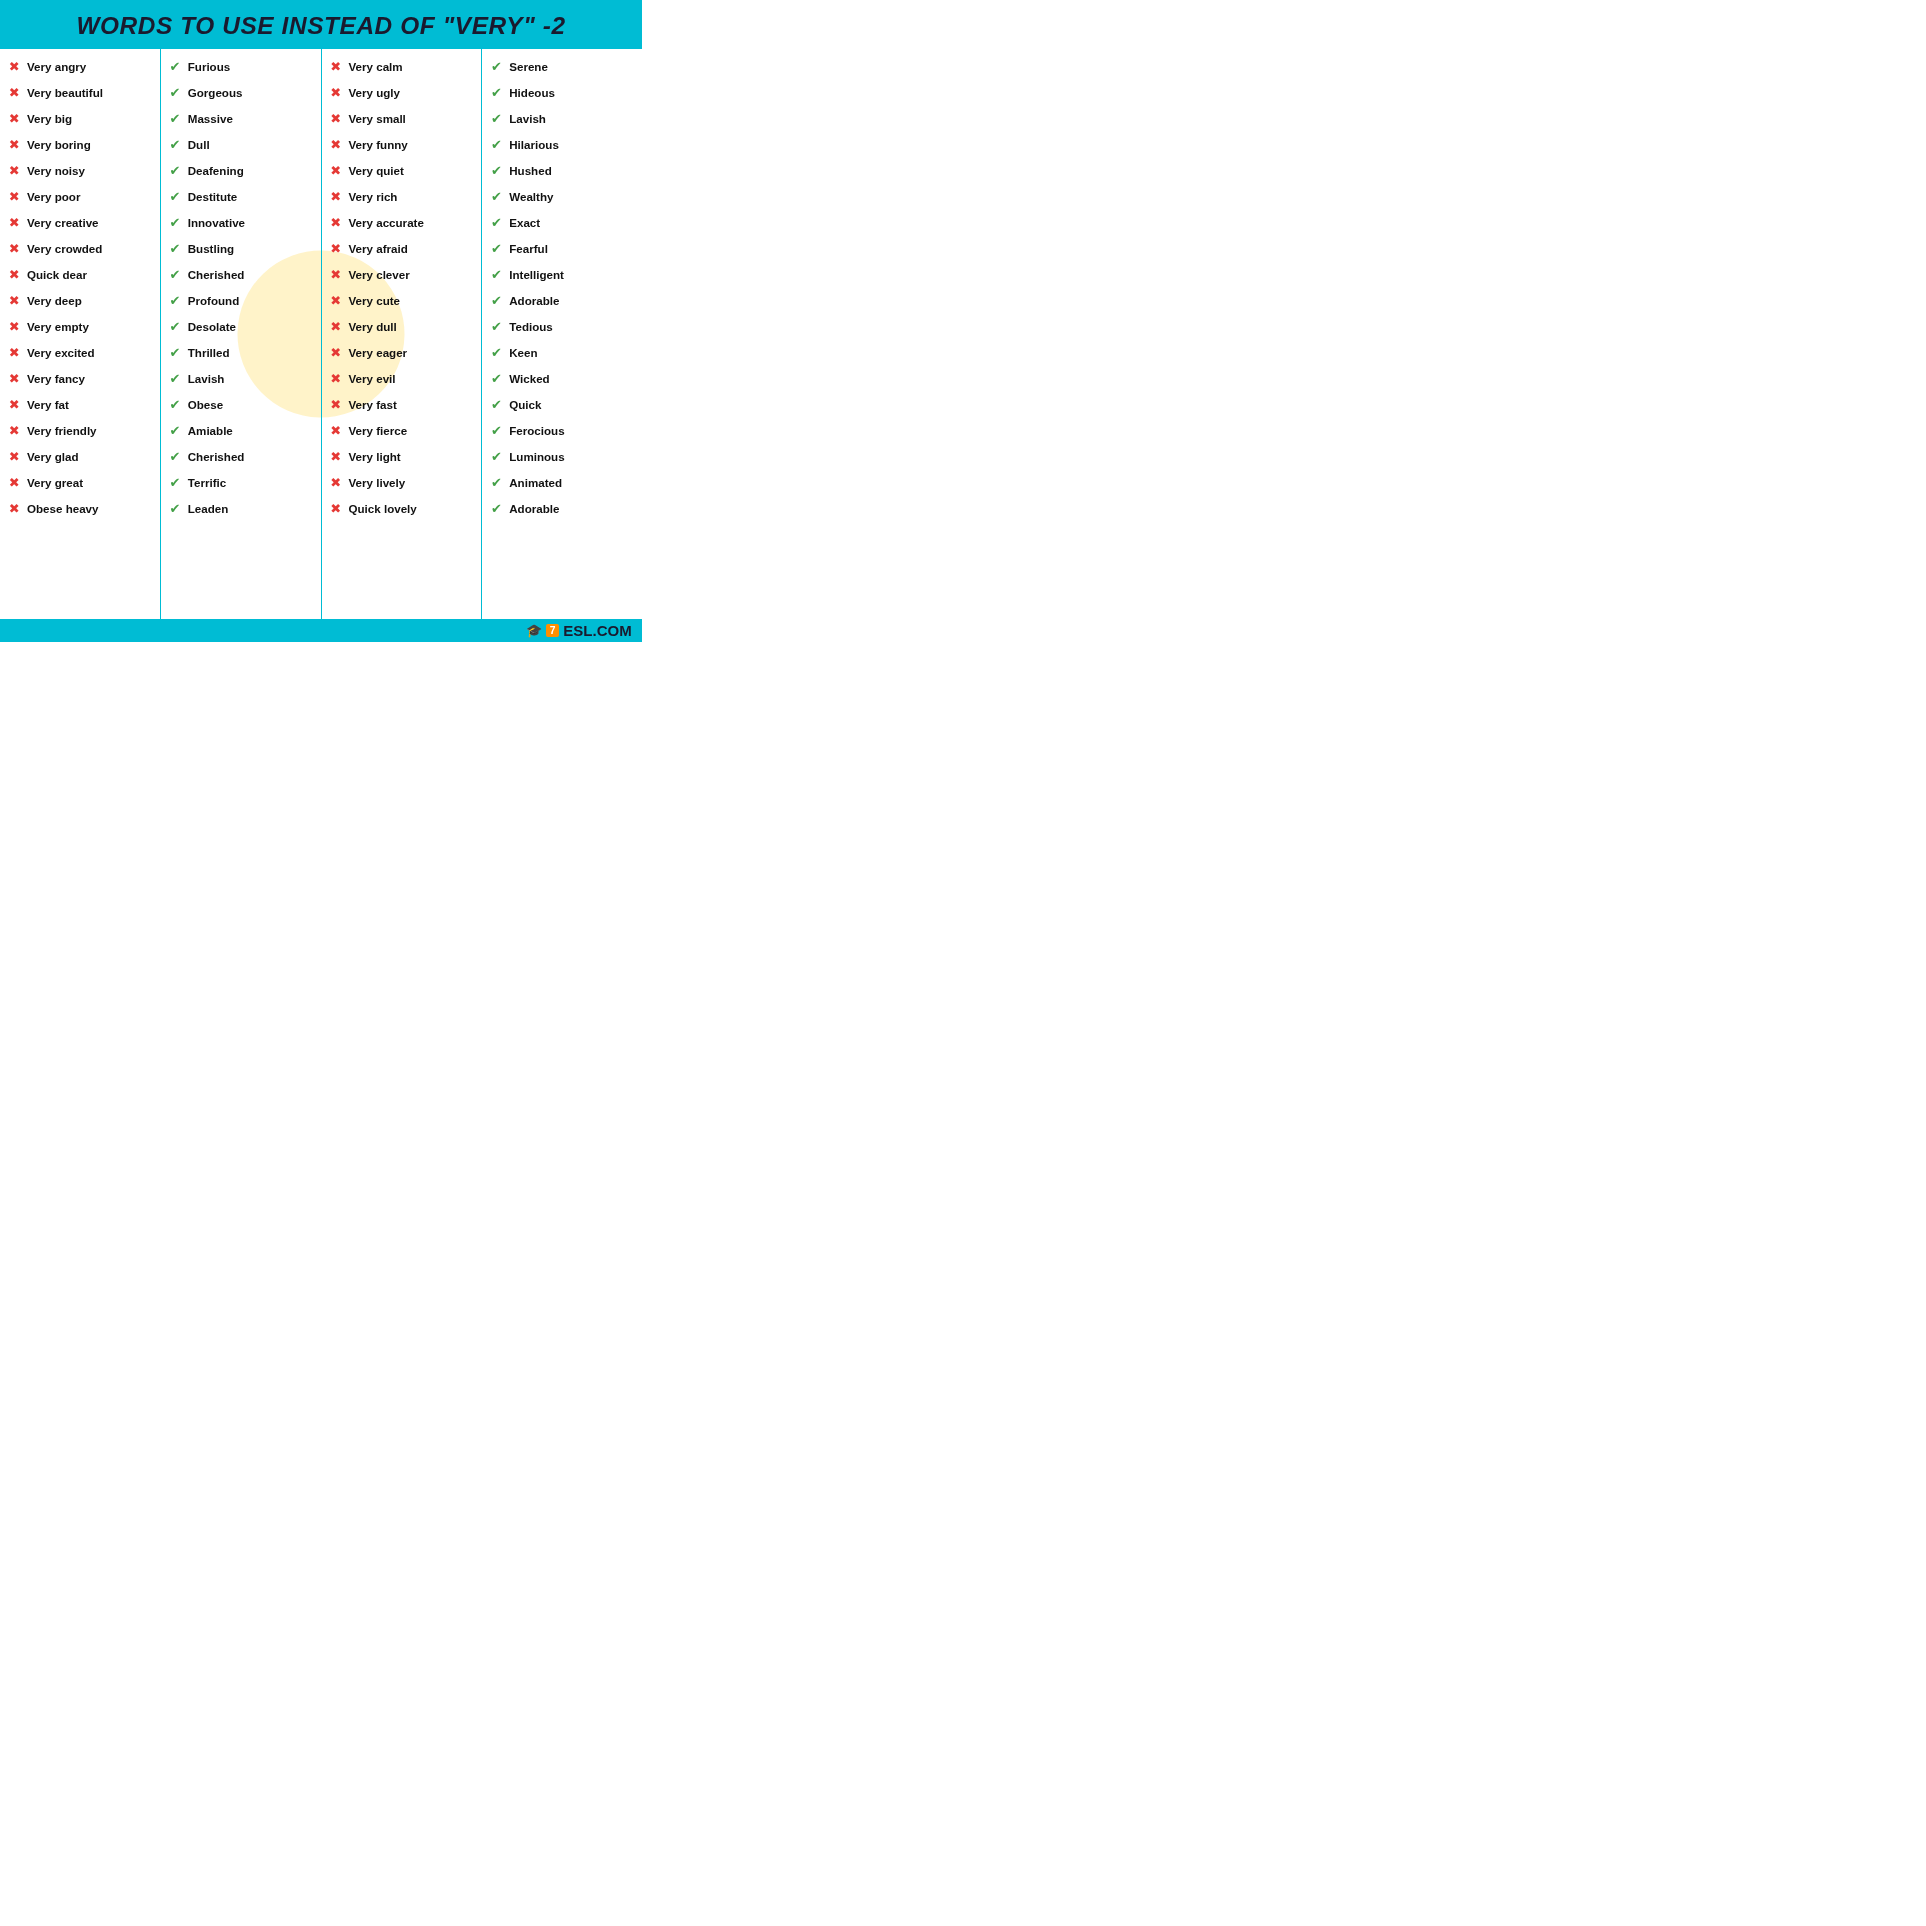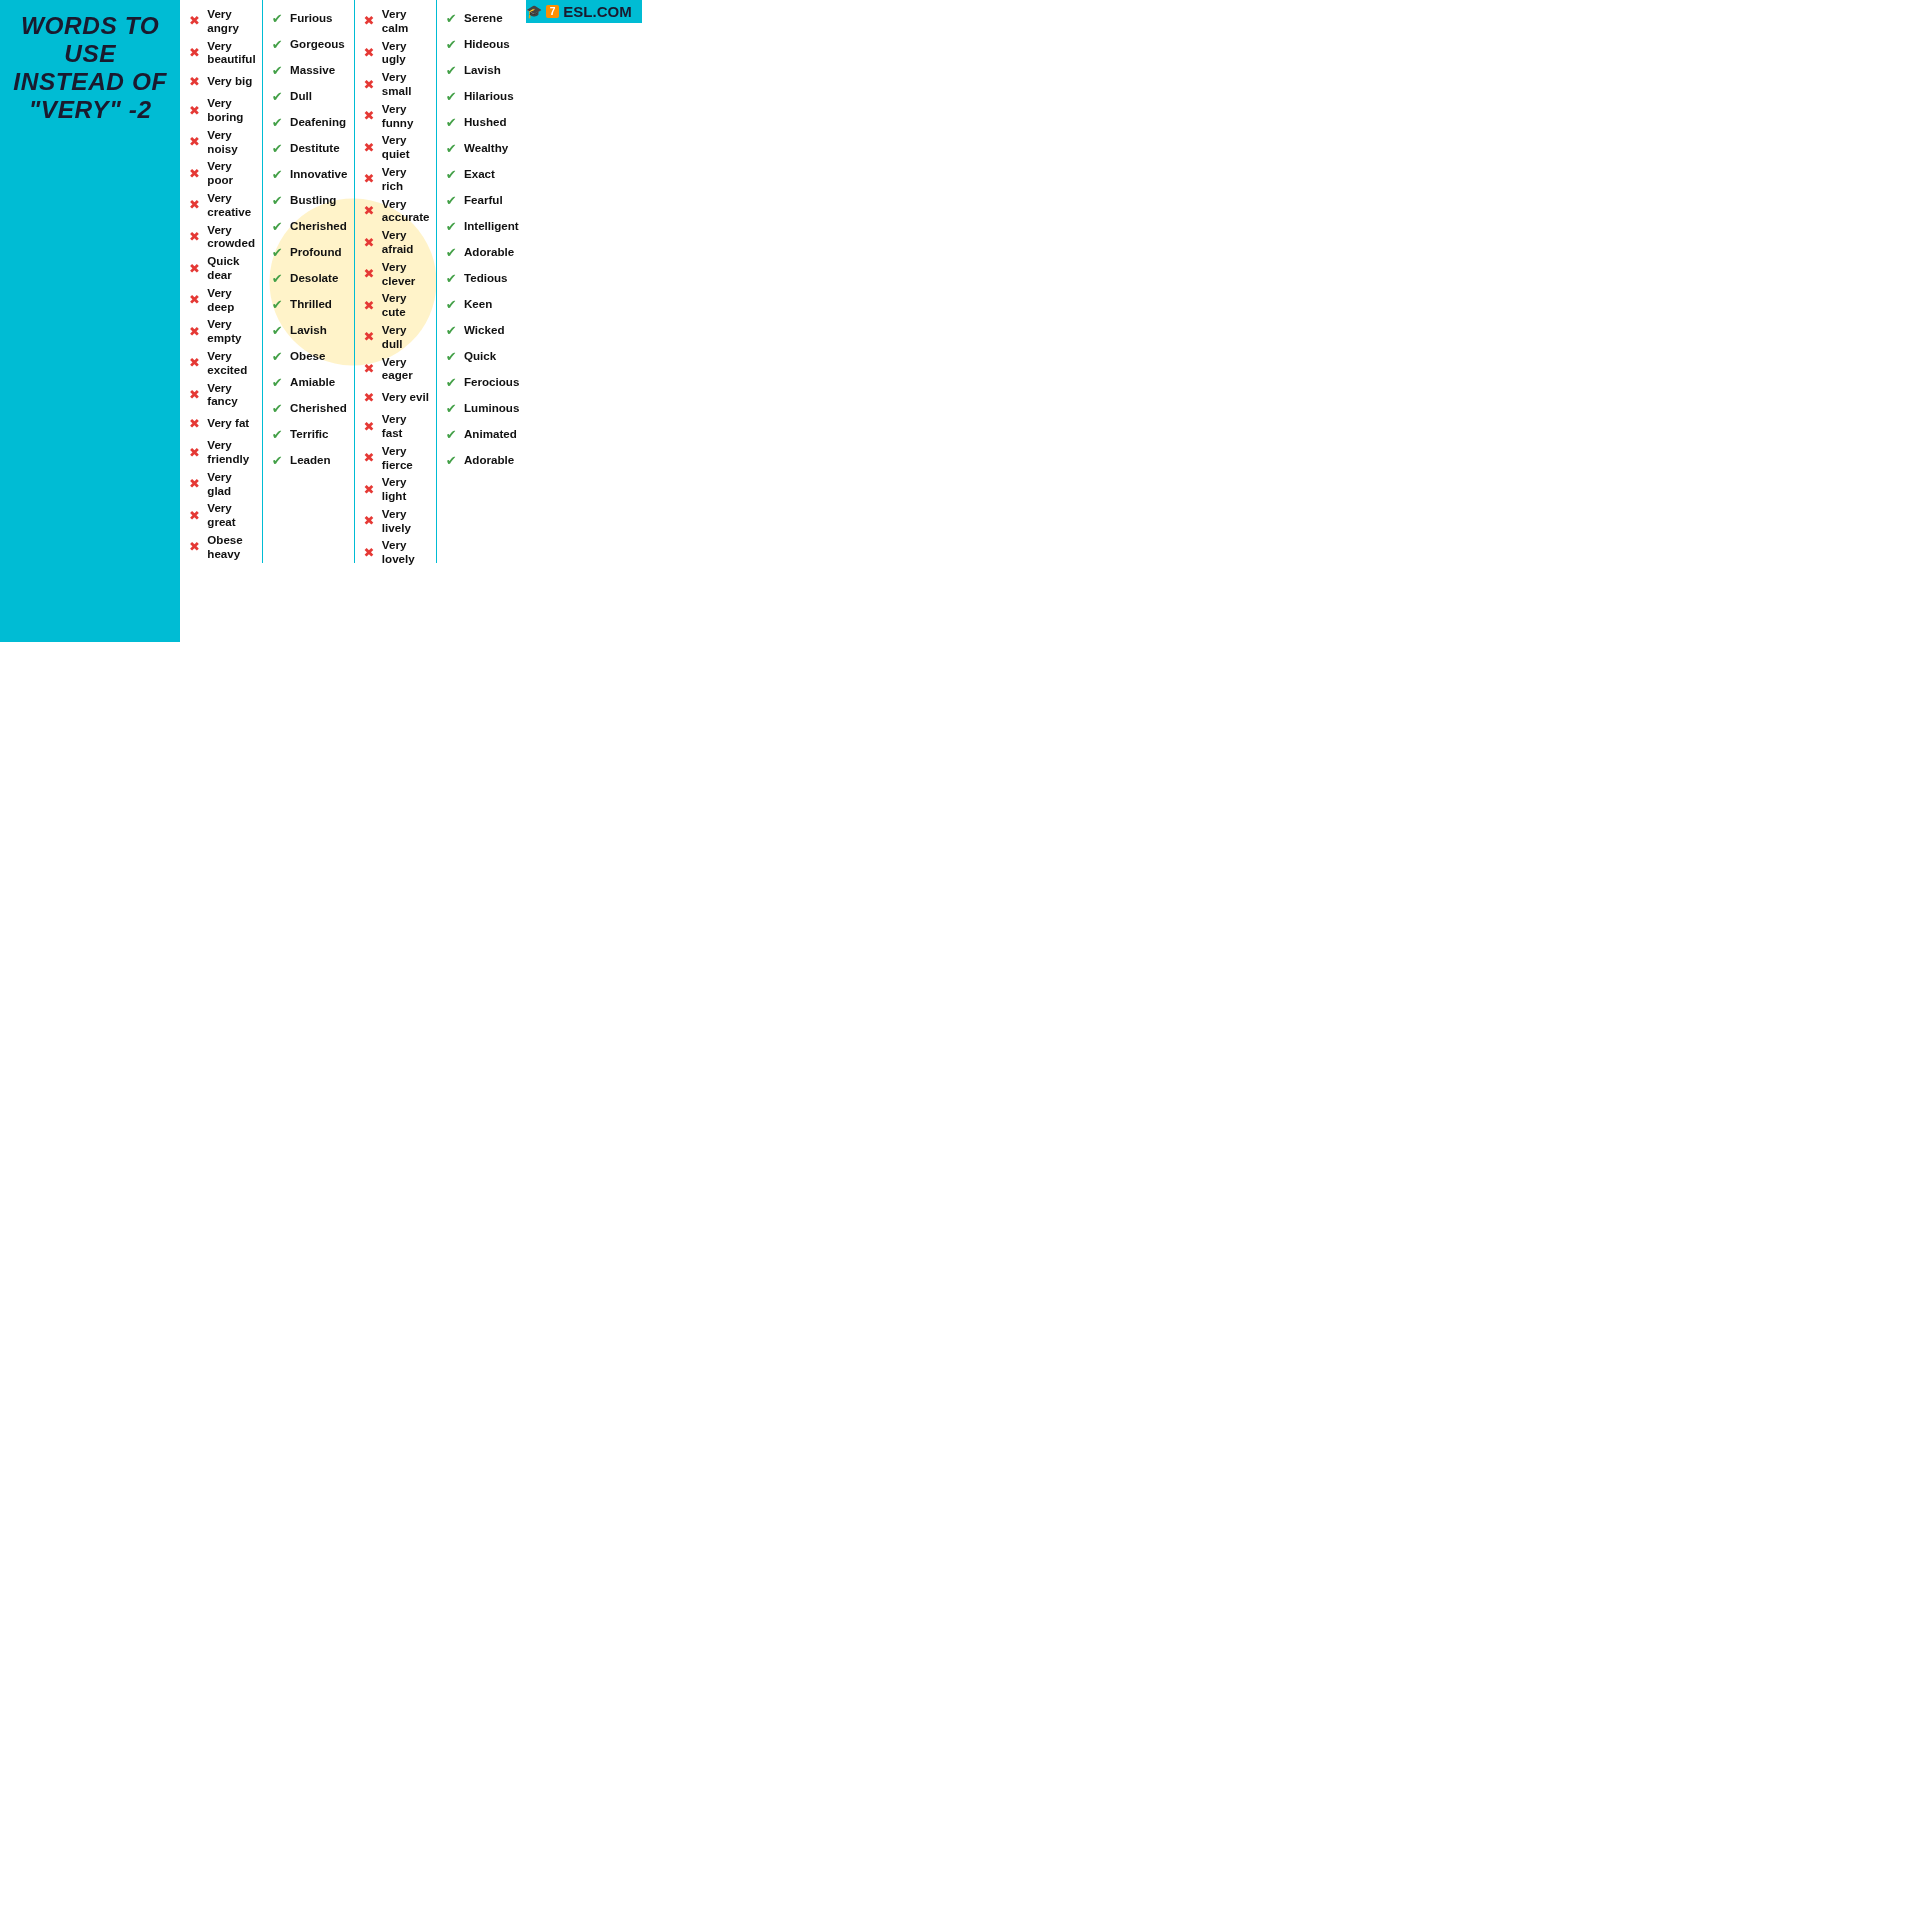--- a/index.html
+++ b/index.html
@@ -98,21 +98,21 @@
       font-weight: 900;
       color: #1a1a2e;
     }
     .logo-icon {
       font-size: 13px;
     }
   </style>
 </head>
 <body>
 
-<div style="display:flex;flex-direction:row;height:642px;">
+<div style="display:flex;flex-direction:column;height:642px;">
   <div class="header">
     <h1>WORDS TO USE INSTEAD OF "VERY" -2</h1>
   </div>
 
   <div class="main-content">
     <div class="watermark"></div>
 
     <div id="columns-container" style="display:flex;width:100%;height:100%;">
     <div class="column">
           <div class="word-row">
@@ -326,21 +326,21 @@
           <div class="word-row">
             <span class="icon cross">✖</span>
             <span class="word-text">Very light</span>
           </div>
           <div class="word-row">
             <span class="icon cross">✖</span>
             <span class="word-text">Very lively</span>
           </div>
           <div class="word-row">
             <span class="icon cross">✖</span>
-            <span class="word-text">Very lovely</span>
+            <span class="word-text">Quick lovely</span>
           </div>
         </div>
         <div class="column">
           <div class="word-row">
             <span class="icon check">✔</span>
             <span class="word-text">Serene</span>
           </div>
           <div class="word-row">
             <span class="icon check">✔</span>
             <span class="word-text">Hideous</span>

